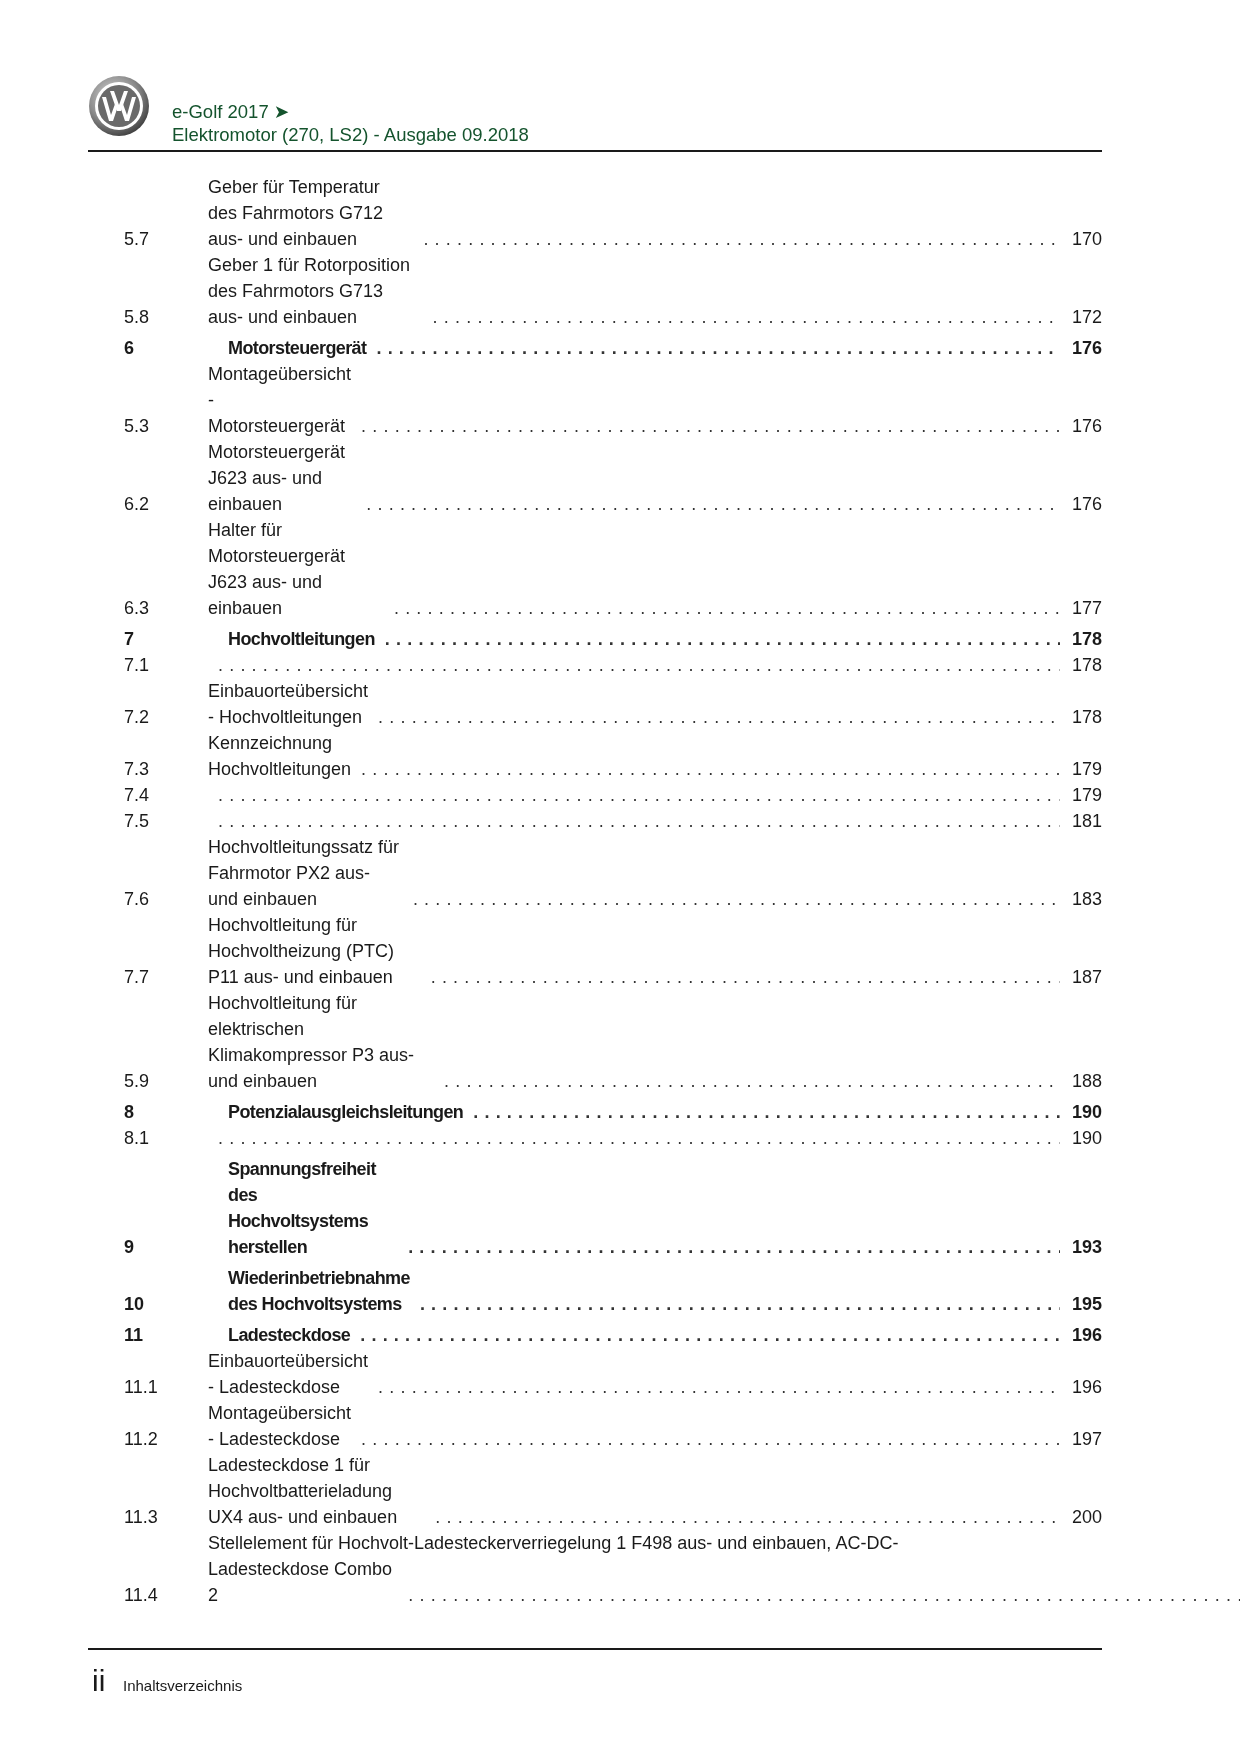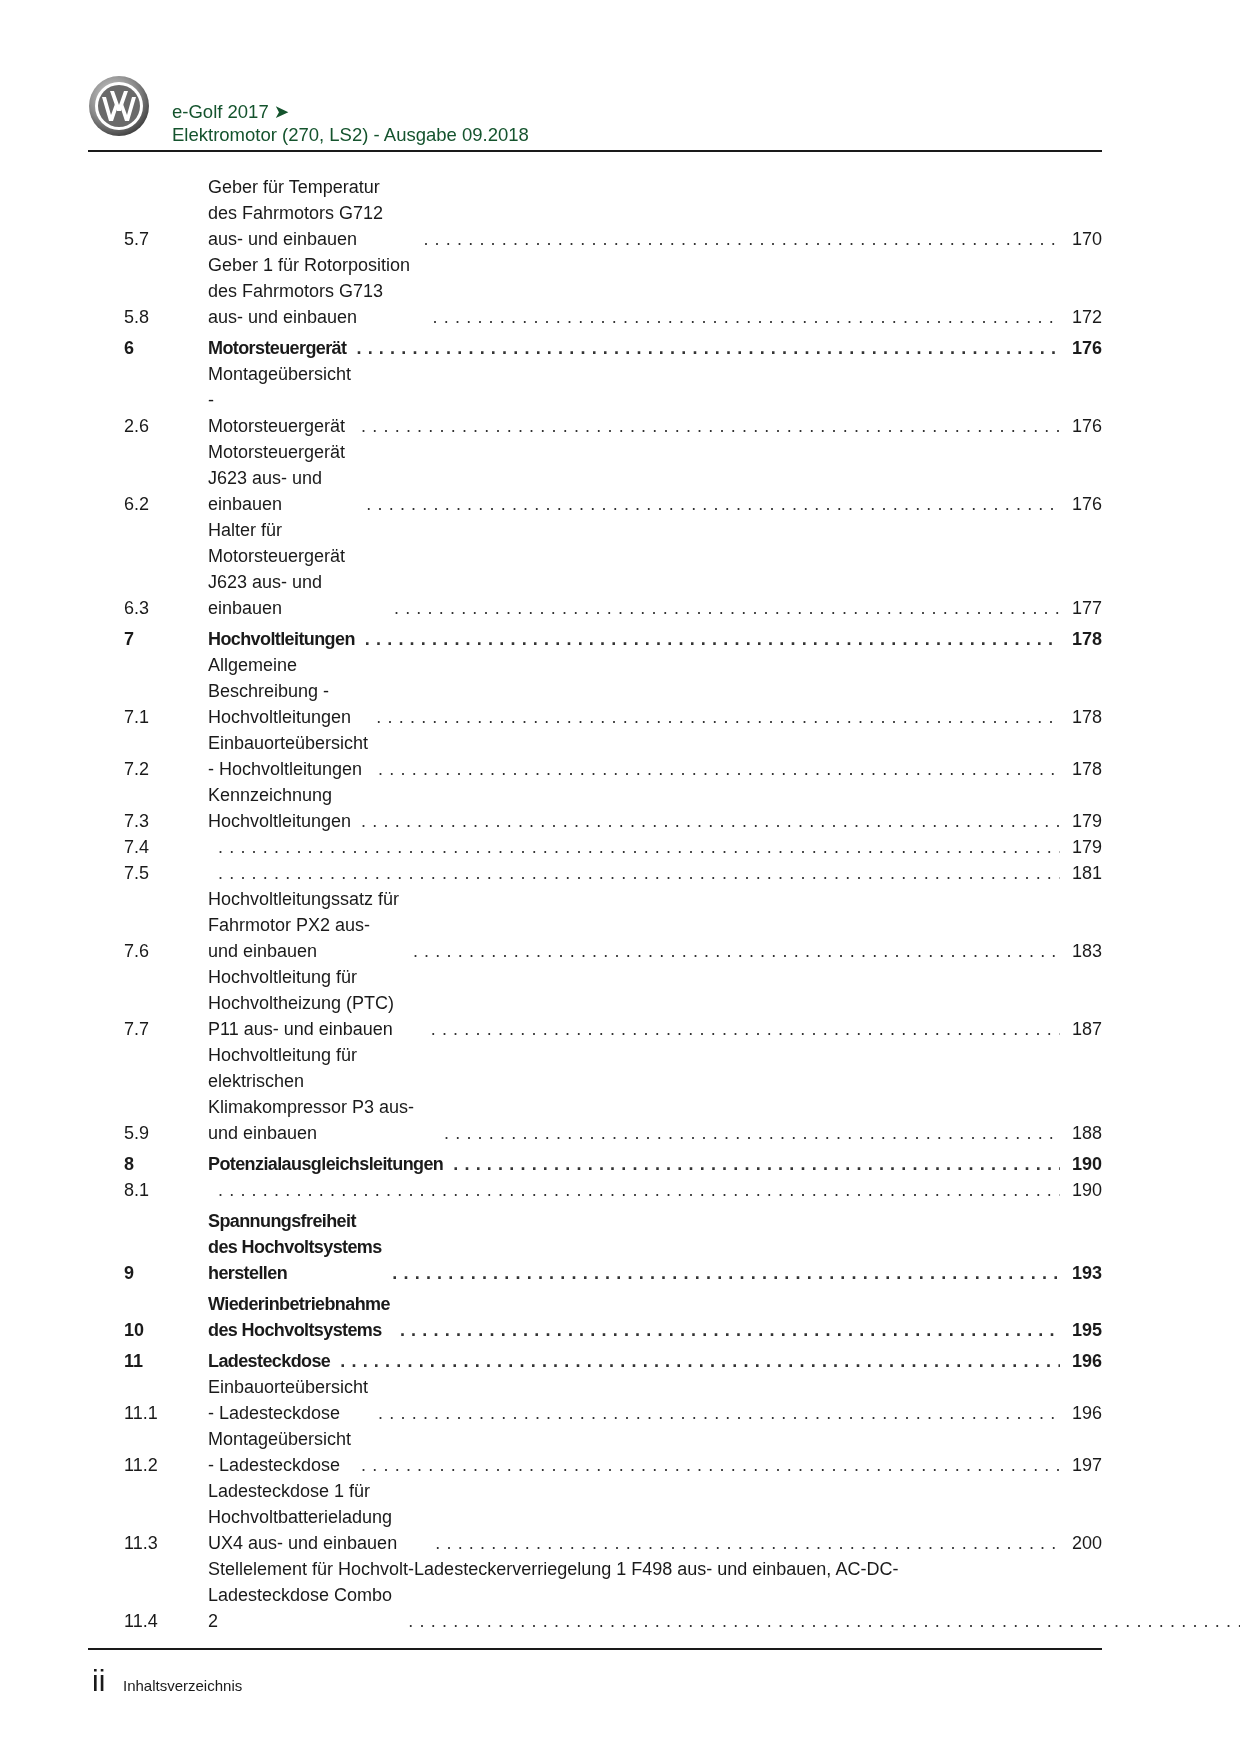--- a/index.html
+++ b/index.html
@@ -8,21 +8,21 @@
     .header-text { position: absolute; left: 172px; top: 100px; font-size: 18.5px; line-height: 23px; color: #14532d; }
     .header-rule { position: absolute; left: 88px; right: 138px; top: 150px; height: 2px; background: #1a1a1a; }
     .toc { position: absolute; left: 124px; width: 978px; top: 174px; }
     .row { display: flex; align-items: flex-end; font-size: 18px; line-height: 26px; }
     .row .num { width: 84px; flex: 0 0 84px; }
     .row .title-wrap { flex: 1 1 auto; display: flex; align-items: flex-end; min-width: 0; justify-content: center; }
     .row .title { white-space: pre-wrap; }
     .row .dots { flex: 1 1 auto; overflow: hidden; white-space: nowrap; letter-spacing: 6.2px; padding-left: 10px; color: #333; }
     .row .page { width: 42px; text-align: right; flex: 0 0 42px; }
     .row.chapter { font-weight: bold; margin-top: 5px; }
-    .row.chapter .title { letter-spacing: -0.6px; }
+    .row.chapter .title { letter-spacing: -0.6px; margin-left: 20px; }
     .multi { display: flex; flex-direction: column; flex: 1 1 auto; }
     .multi .line1 { white-space: nowrap; }
     .multi .line2 { display: flex; align-items: flex-end; }
     .footer-rule { position: absolute; left: 88px; right: 138px; top: 1648px; height: 2px; background: #1a1a1a; }
     .footer-num { position: absolute; left: 92px; top: 1664px; font-size: 30px; line-height: 34px; font-family: "Liberation Sans", sans-serif; }
     .footer-label { position: absolute; left: 123px; top: 1677px; font-size: 15px; }
   </style>
 </head>
 <body>
 
@@ -67,21 +67,21 @@
     </div>
     <div class="row chapter">
       <span class="num">6</span>
       <div class="title-wrap">
         <span class="title">Motorsteuergerät</span>
         <span class="dots">............................................................................................................................................</span>
       </div>
       <span class="page">176</span>
     </div>
     <div class="row">
-      <span class="num">2.6</span>
+      <span class="num">5.3</span>
       <div class="title-wrap">
         <span class="title">Montageübersicht - Motorsteuergerät</span>
         <span class="dots">............................................................................................................................................</span>
       </div>
       <span class="page">176</span>
     </div>
     <div class="row">
       <span class="num">6.2</span>
       <div class="title-wrap">
         <span class="title">Motorsteuergerät J623 aus- und einbauen</span>
@@ -101,21 +101,20 @@
       <span class="num">7</span>
       <div class="title-wrap">
         <span class="title">Hochvoltleitungen</span>
         <span class="dots">............................................................................................................................................</span>
       </div>
       <span class="page">178</span>
     </div>
     <div class="row">
       <span class="num">7.1</span>
       <div class="title-wrap">
-        <span class="title">Allgemeine Beschreibung - Hochvoltleitungen</span>
         <span class="dots">............................................................................................................................................</span>
       </div>
       <span class="page">178</span>
     </div>
     <div class="row">
       <span class="num">7.2</span>
       <div class="title-wrap">
         <span class="title">Einbauorteübersicht - Hochvoltleitungen</span>
         <span class="dots">............................................................................................................................................</span>
       </div>

